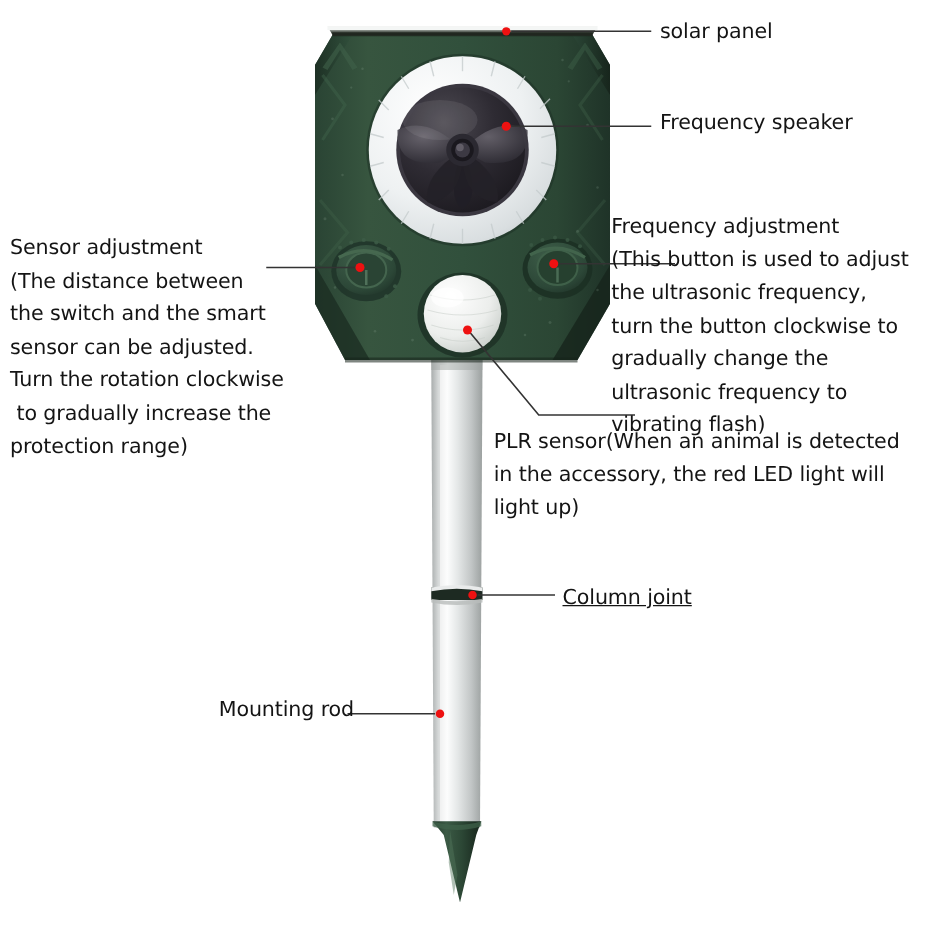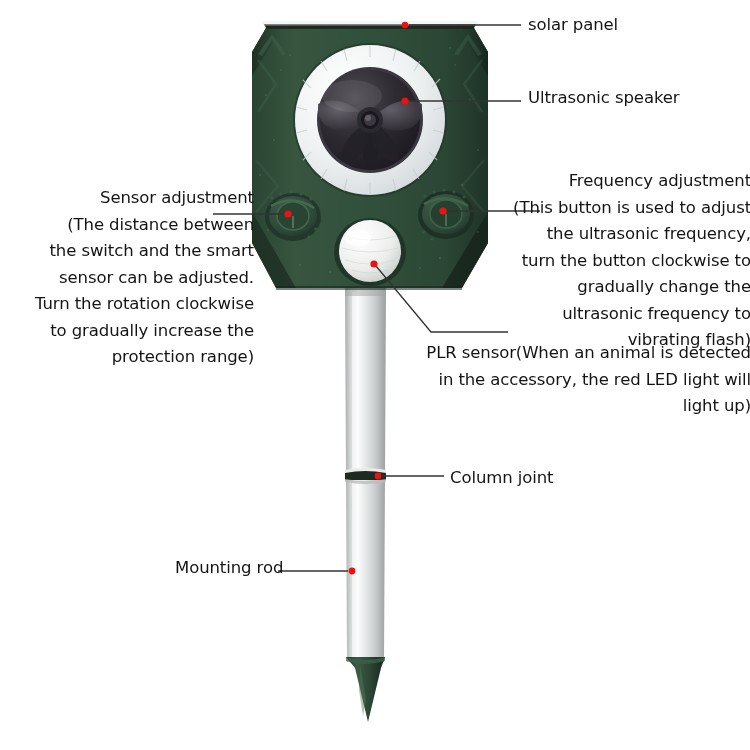--- a/index.html
+++ b/index.html
@@ -3,40 +3,40 @@
 <meta charset="utf-8">
 <style>
   html,body{margin:0;padding:0;}
   body{
     width:750px;height:750px;
     background:#ffffff;
     font-family:"DejaVu Sans", sans-serif;
     overflow:hidden;
     position:relative;
   }
-  #stage{position:absolute;left:0;top:0;width:750px;height:750px;text-align:right;}
+  #stage{position:absolute;left:0;top:0;width:750px;height:750px;}
   .svg-layer{position:absolute;left:0;top:0;width:750px;height:750px;}
 
   .callout{
     position:absolute;
     color:#141414;
     font-size:16.5px;
     line-height:26.5px;
     letter-spacing:-0.1px;
     white-space:pre-wrap;
     font-family:"DejaVu Sans", sans-serif;
   }
 
   
   #lbl-solar       {left:528px; top:12px;}
   #lbl-speaker     {left:528px; top:85px;}
   #lbl-freq        {left:489px; top:168px; width:262px;}
   #lbl-sensor      {left:8px;   top:185px; width:246px;}
   #lbl-plr         {left:395px; top:340px; width:356px;}
-  #lbl-column      {left:450px; top:465px;}
+  #lbl-column      {left:450px; top:465px;text-decoration:underline;}
   #lbl-rod         {left:139px; top:555px;margin-left:36px;}
 </style>
 </head>
 <body>
 
 <div id="stage">
 
   <svg class="svg-layer" viewBox="0 0 750 750" xmlns="http://www.w3.org/2000/svg">
     <defs>
       <linearGradient id="gBody" x1="0" y1="0" x2="1" y2="0">
@@ -271,21 +271,21 @@
       <circle cx="443" cy="211" r="3.6"></circle>
       <circle cx="288" cy="214" r="3.6"></circle>
       <circle cx="374" cy="264" r="3.6"></circle>
       <circle cx="378" cy="476" r="3.4"></circle>
       <circle cx="352" cy="571" r="3.4"></circle>
     </g>
   </svg>
 
   <div class="callout" id="lbl-solar">solar panel</div>
 
-  <div class="callout" id="lbl-speaker">Ultrasonic speaker</div>
+  <div class="callout" id="lbl-speaker">Frequency speaker</div>
 
   <div class="callout" id="lbl-sensor">Sensor adjustment
 (The distance between
 the switch and the smart
 sensor can be adjusted.
 Turn the rotation clockwise
  to gradually increase the
 protection range)</div>
 
   <div class="callout" id="lbl-freq">Frequency adjustment

